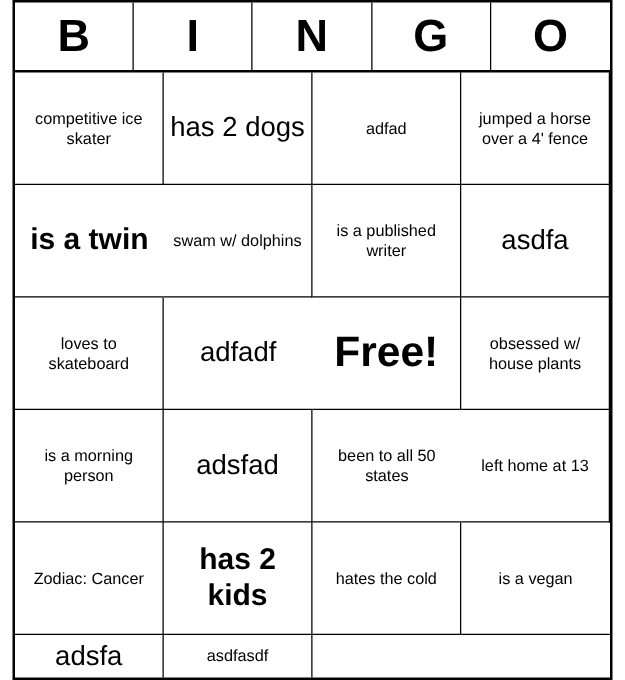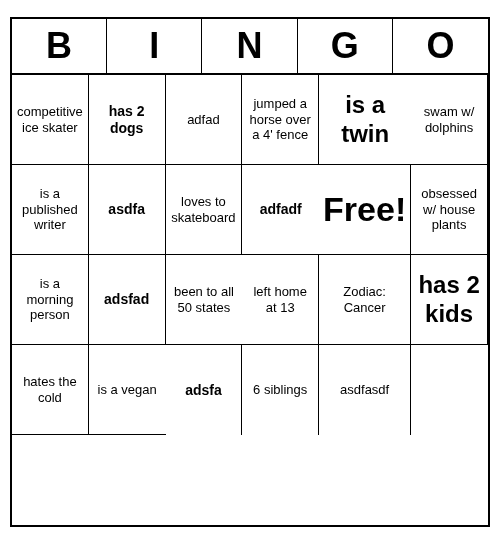--- a/index.html
+++ b/index.html
@@ -27,43 +27,43 @@
       font-size: 36px;
       font-weight: bold;
       padding: 6px 0;
       border-right: 1px solid #000;
     }
     .bingo-header-cell:last-child {
       border-right: none;
     }
     .bingo-grid {
       display: grid;
-      grid-template-columns: repeat(6, 1fr);
+      grid-template-columns: repeat(4, 1fr);
       grid-template-rows: repeat(5, 90px);
     }
     .bingo-cell {
       border-right: 1px solid #000;
       border-bottom: 1px solid #000;
       display: flex;
       align-items: center;
       justify-content: center;
       text-align: center;
       padding: 4px;
       font-size: 13px;
       line-height: 1.2;
     }
     .bingo-cell:nth-child(5n) {
       border-right: none;
     }
     .bingo-grid .bingo-cell:nth-child(n+21) {
       border-bottom: none;
     }
     .bingo-cell.large-text {
-      font-size: 14px;
-      font-weight: bold;
+      font-size: 22px;
+      font-weight: normal;
     }
     .bingo-cell.free {
       font-size: 34px;
       font-weight: bold;
     }
     .bingo-cell.extra-large {
       font-size: 24px;
       font-weight: bold;
     }
   </style>
@@ -93,16 +93,15 @@
       <div class="bingo-cell">obsessed w/ house plants</div>
       <div class="bingo-cell">is a morning person</div>
       <div class="bingo-cell large-text">adsfad</div>
       <div class="bingo-cell">been to all 50 states</div>
       <div class="bingo-cell">left home at 13</div>
       <div class="bingo-cell">Zodiac: Cancer</div>
       <div class="bingo-cell extra-large">has 2 kids</div>
       <div class="bingo-cell">hates the cold</div>
       <div class="bingo-cell">is a vegan</div>
       <div class="bingo-cell large-text">adsfa</div>
-      <div class="bingo-cell">6 siblings</div>
       <div class="bingo-cell">asdfasdf</div>
     </div>
 </div>
 
 </body></html>

